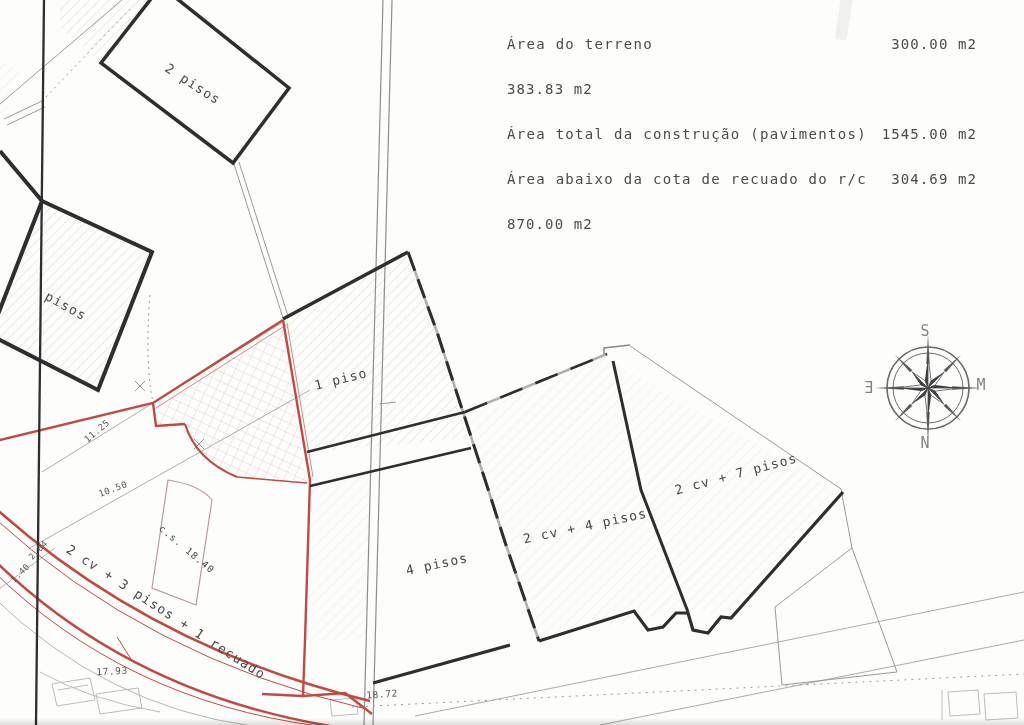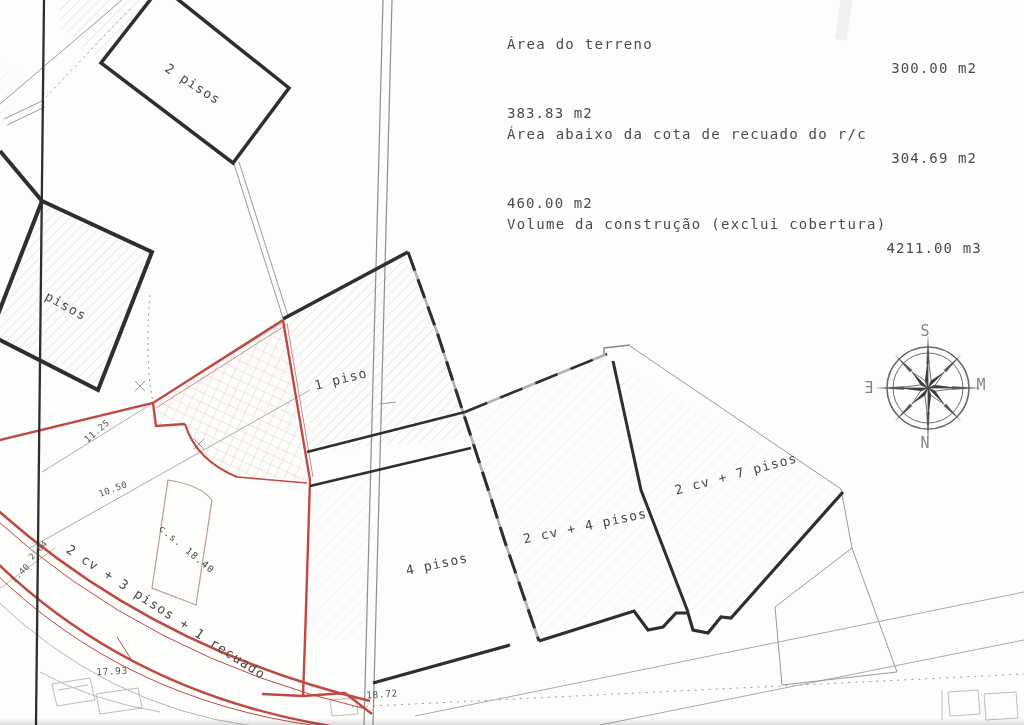--- a/index.html
+++ b/index.html
@@ -11,21 +11,21 @@
        transform:translate(-50%,-50%) rotate(var(--r,0deg));
        letter-spacing:1.2px;}
   .meas{position:absolute;white-space:nowrap;color:#565656;
        transform:translate(-50%,-50%) rotate(var(--r,0deg));
        letter-spacing:0.6px;}
   
   .stats{position:absolute;left:507px;top:36px;width:470px;}
   .srow{display:flex;justify-content:space-between;align-items:flex-start;
         height:18px;margin-bottom:27px;font-size:14px;color:#4a4a4a;
         letter-spacing:1.3px;white-space:nowrap;}
-  .srow .val{letter-spacing:1.1px;margin-top:24px;}
+  .srow .val{letter-spacing:1.1px;}
   
   .cl{position:absolute;font-size:15px;color:#848484;
       transform:translate(-50%,-50%);}
   .cl.flip{transform:translate(-50%,-50%) scaleX(-1);}
   .scan-edge{position:absolute;left:0;bottom:0;width:100%;height:7px;
       background:linear-gradient(to bottom,rgba(0,0,0,0),rgba(0,0,0,0.13));}
   .crease{position:absolute;left:838px;top:-6px;width:12px;height:46px;
       background:rgba(0,0,0,0.05);transform:rotate(8deg);}
 </style>
 </head>
@@ -158,29 +158,29 @@
 
   <div class="stats">
     <div class="srow">
       <span>Área do terreno</span>
       <span class="val">300.00 m2</span>
     </div>
     <div class="srow">
       <span class="val">383.83 m2</span>
     </div>
     <div class="srow">
+      <span>Área total da construção (pavimentos)</span>
+      <span class="val">1545.00 m2</span>
+    </div>
+    <div class="srow">
       <span>Área abaixo da cota de recuado do r/c</span>
       <span class="val">304.69 m2</span>
     </div>
     <div class="srow">
-      <span class="val">460.00 m2</span>
-    </div>
-    <div class="srow">
-      <span>Volume da construção (exclui cobertura)</span>
-      <span class="val">4211.00 m3</span>
+      <span class="val">870.00 m2</span>
     </div>
   </div>
 
   <div class="lbl" style="left:193px;top:84px;--r:33deg;font-size:13px">2 pisos</div>
   <div class="lbl" style="left:66px;top:306px;--r:29deg;font-size:13px">pisos</div>
   <div class="lbl" style="left:341px;top:379px;--r:-14deg;font-size:13px">1 piso</div>
   <div class="lbl" style="left:437px;top:564px;--r:-12deg;font-size:13px">4 pisos</div>
   <div class="lbl" style="left:585px;top:526px;--r:-12deg;font-size:13px">2 cv + 4 pisos</div>
   <div class="lbl" style="left:736px;top:474px;--r:-15deg;font-size:13px">2 cv + 7 pisos</div>
   <div class="lbl" style="left:166px;top:612px;--r:33deg;font-size:13px">2 cv + 3 pisos + 1 recuado</div>

